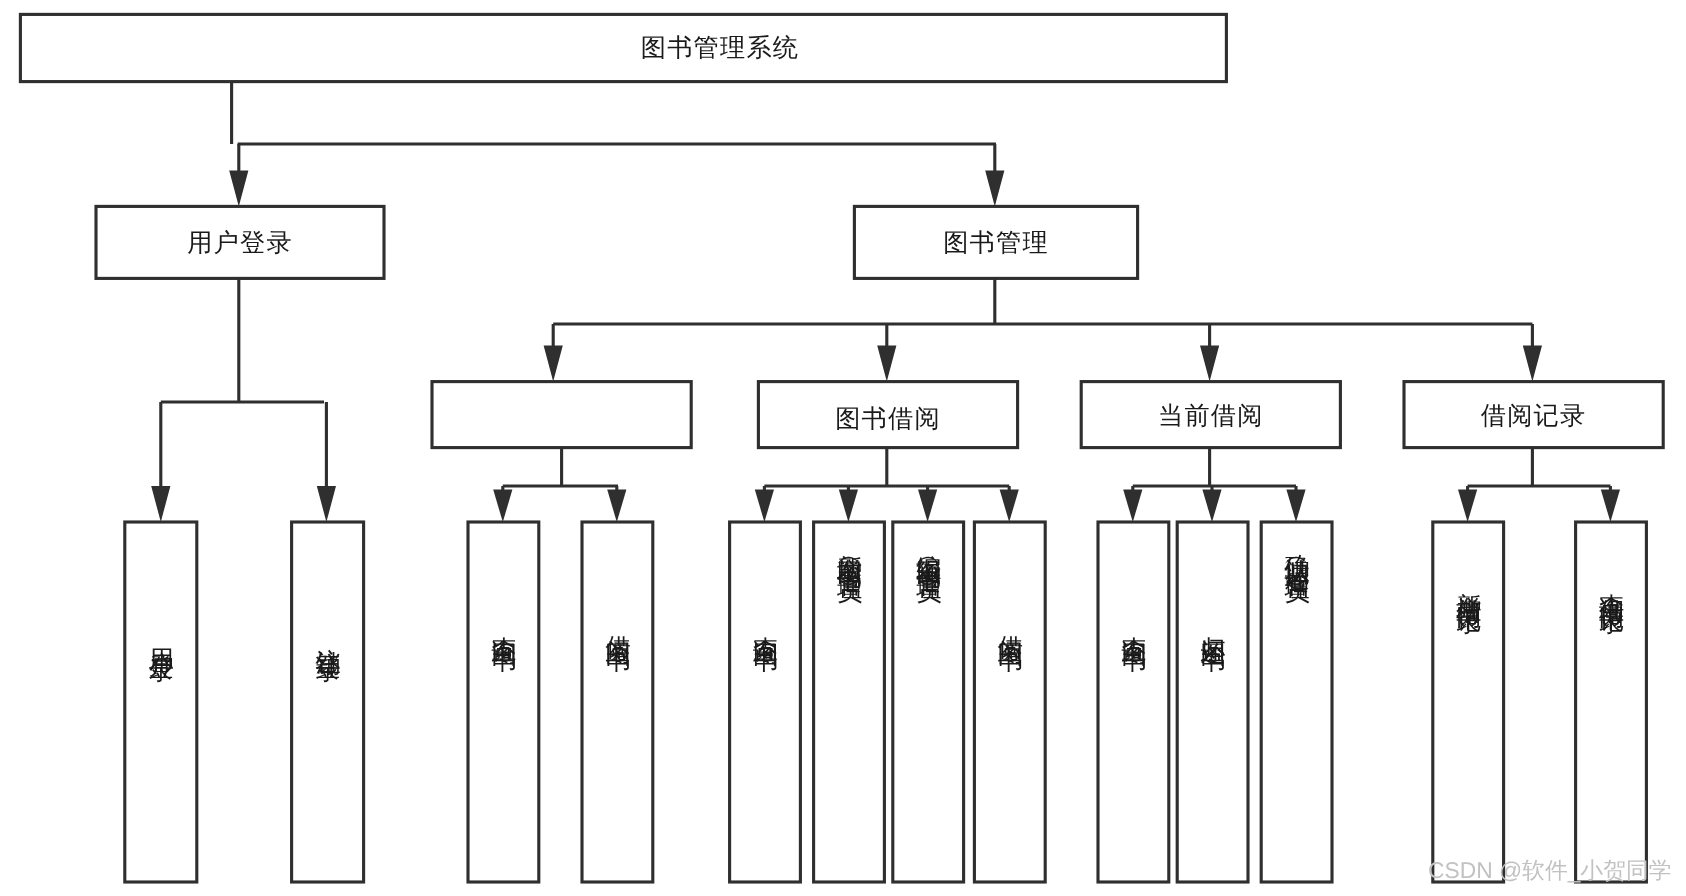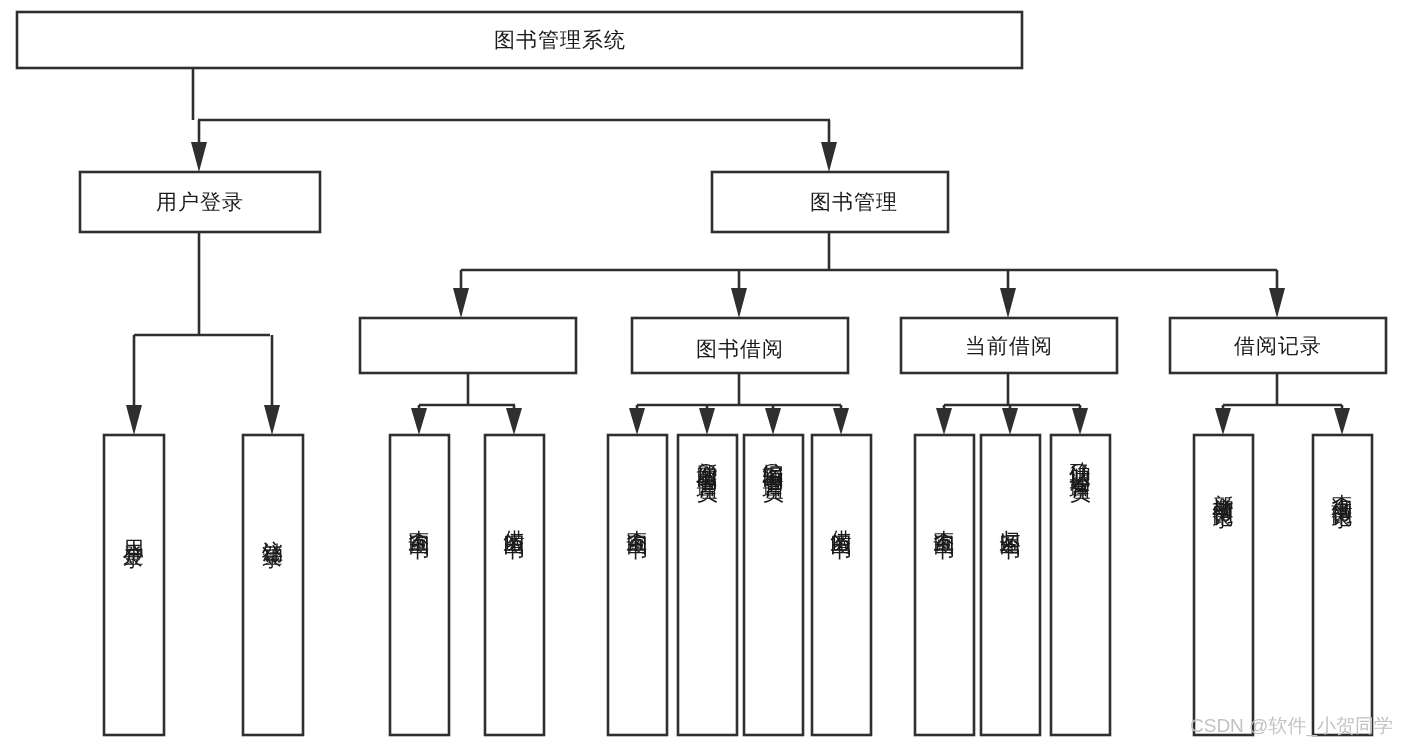--- a/index.html
+++ b/index.html
@@ -185,28 +185,28 @@
     <rect class="node-rect" x="812" y="435" width="59" height="300"></rect>
 
     <rect class="node-rect" x="915" y="435" width="59" height="300"></rect>
     <rect class="node-rect" x="981" y="435" width="59" height="300"></rect>
     <rect class="node-rect" x="1051" y="435" width="59" height="300"></rect>
 
     <rect class="node-rect" x="1194" y="435" width="59" height="300"></rect>
     <rect class="node-rect" x="1313" y="435" width="59" height="300"></rect>
   </svg>
 
-  <div class="horiz-text-wrap" style="left:17px; top:12px; width:1086px; height:56px;">
+  <div class="horiz-text-wrap" style="left:17px; top:12px; width:1086px; height:56px;padding-left:40px;">
     <span class="horiz-text">图书管理系统</span>
   </div>
 
   <div class="horiz-text-wrap" style="left:80px; top:172px; width:240px; height:60px;">
     <span class="horiz-text">用户登录</span>
   </div>
-  <div class="horiz-text-wrap" style="left:736px; top:172px; width:236px; height:60px;">
+  <div class="horiz-text-wrap" style="left:712px; top:172px; width:236px; height:60px;">
     <span class="horiz-text">图书管理</span>
   </div>
 
   <div class="horiz-text-wrap" style="left:632px; top:318px; width:216px; height:62px;">
     <span class="horiz-text">图书借阅</span>
   </div>
   <div class="horiz-text-wrap" style="left:1170px; top:318px; width:216px; height:55px;">
     <span class="horiz-text">借阅记录</span>
   </div>
   <div class="horiz-text-wrap" style="left:901px; top:318px; width:216px; height:55px;">

